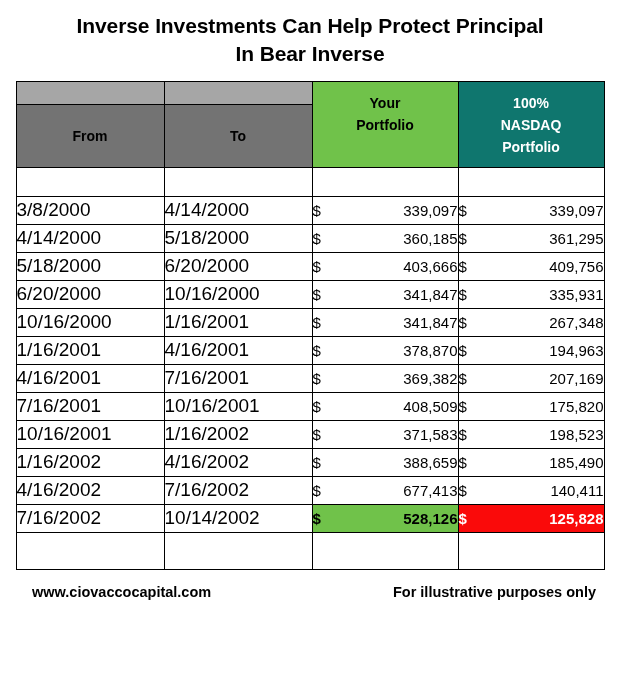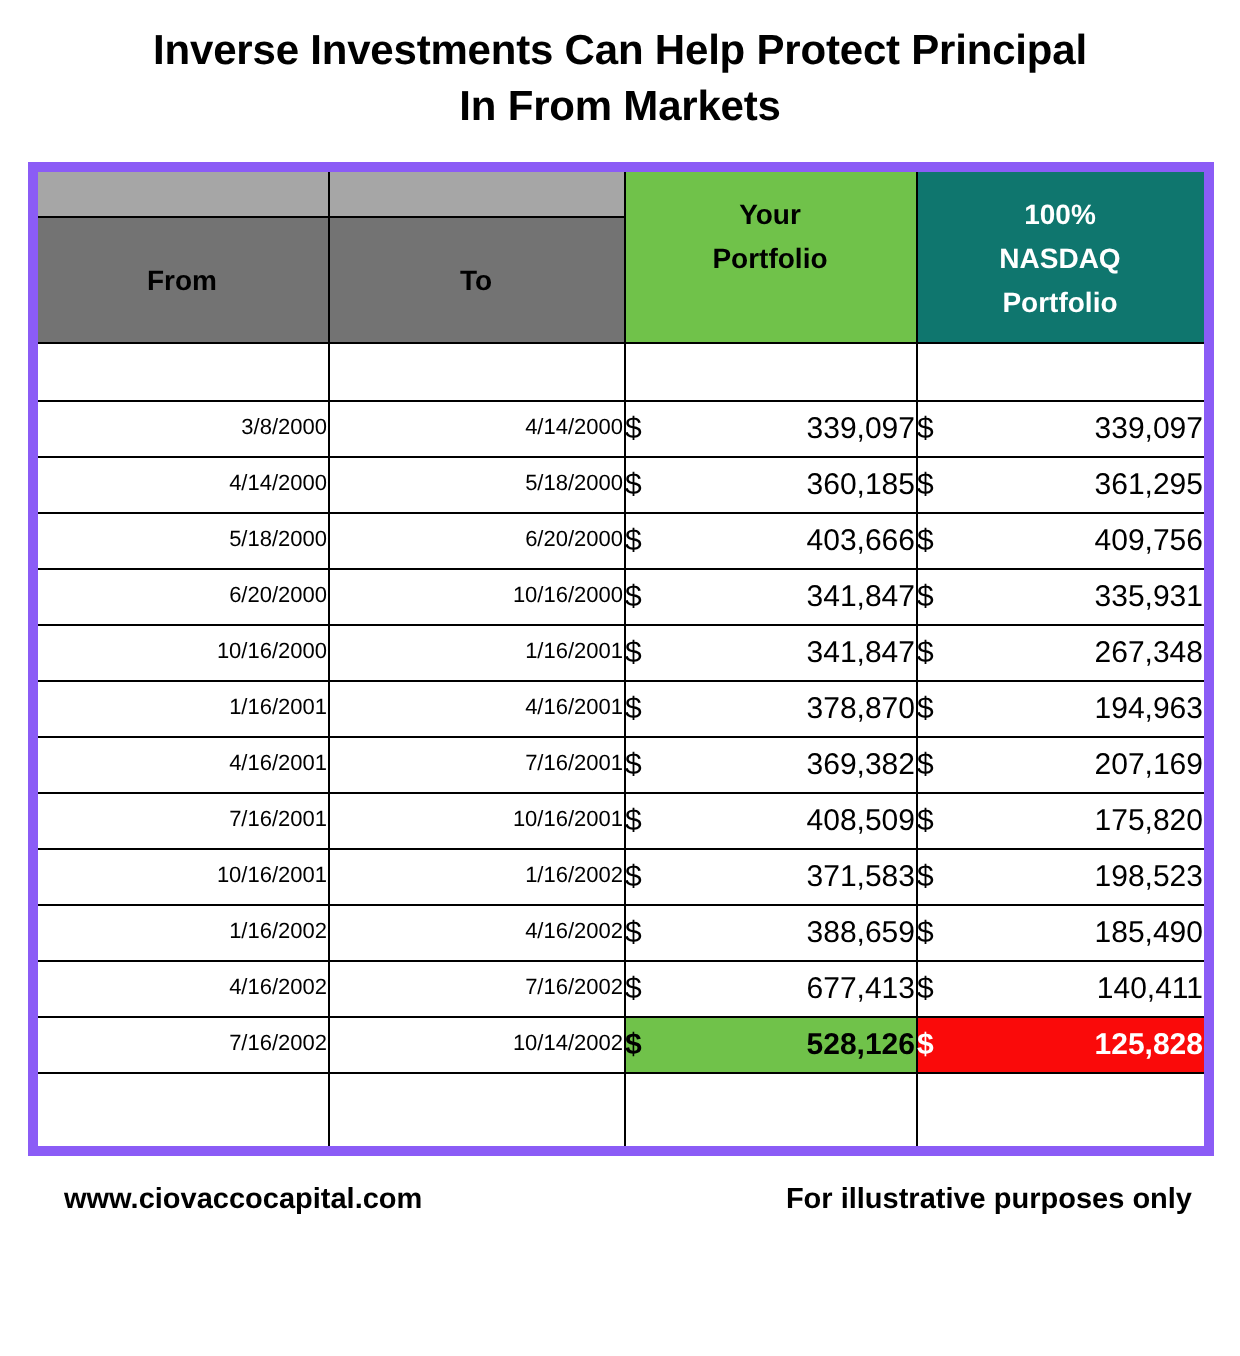--- a/index.html
+++ b/index.html
@@ -29,21 +29,21 @@
     letter-spacing: -0.1px;
   }
   .title .line2 {
     display: block;
   }
   table.grid {
     border-collapse: collapse;
     table-layout: fixed;
     width: 588px;
     margin: 6px auto 0 auto;
-    border: 5px solid #8b5cf6;
+    border: 1px solid #8b5cf6;
   }
   table.grid td {
     border: 1px solid #000000;
     padding: 0;
     vertical-align: middle;
   }
   col.c-from { width: 148px; }
   col.c-to   { width: 148px; }
   col.c-your { width: 146px; }
   col.c-nas  { width: 146px; }
@@ -81,22 +81,21 @@
     background: #737373;
   }
   .hdr-stack {
     display: block;
   }
   .spacer-row td {
     height: 28px;
     background: #ffffff;
   }
   .cell-date {
-    text-align: right;
-    font-size: 11px;
+    font-size: 19px;
     padding: 0 10px 0 6px;
     height: 27px;
     background: #ffffff;
     white-space: nowrap;
   }
   .cell-money {
     height: 27px;
     background: #ffffff;
     padding: 0 10px 0 8px;
     font-size: 15px;
@@ -133,21 +132,21 @@
   .footer .left { padding-left: 16px; }
   .footer .right { padding-right: 8px; }
 </style>
 </head>
 <body>
 
 <div class="page">
 
   <div class="title">
     <span>Inverse Investments Can Help Protect Principal</span>
-    <span class="line2">In From Markets</span>
+    <span class="line2">In Bear Inverse</span>
   </div>
 
   <table class="grid">
     <colgroup>
       <col class="c-from">
       <col class="c-to">
       <col class="c-your">
       <col class="c-nas">
     </colgroup>
     <tbody>

